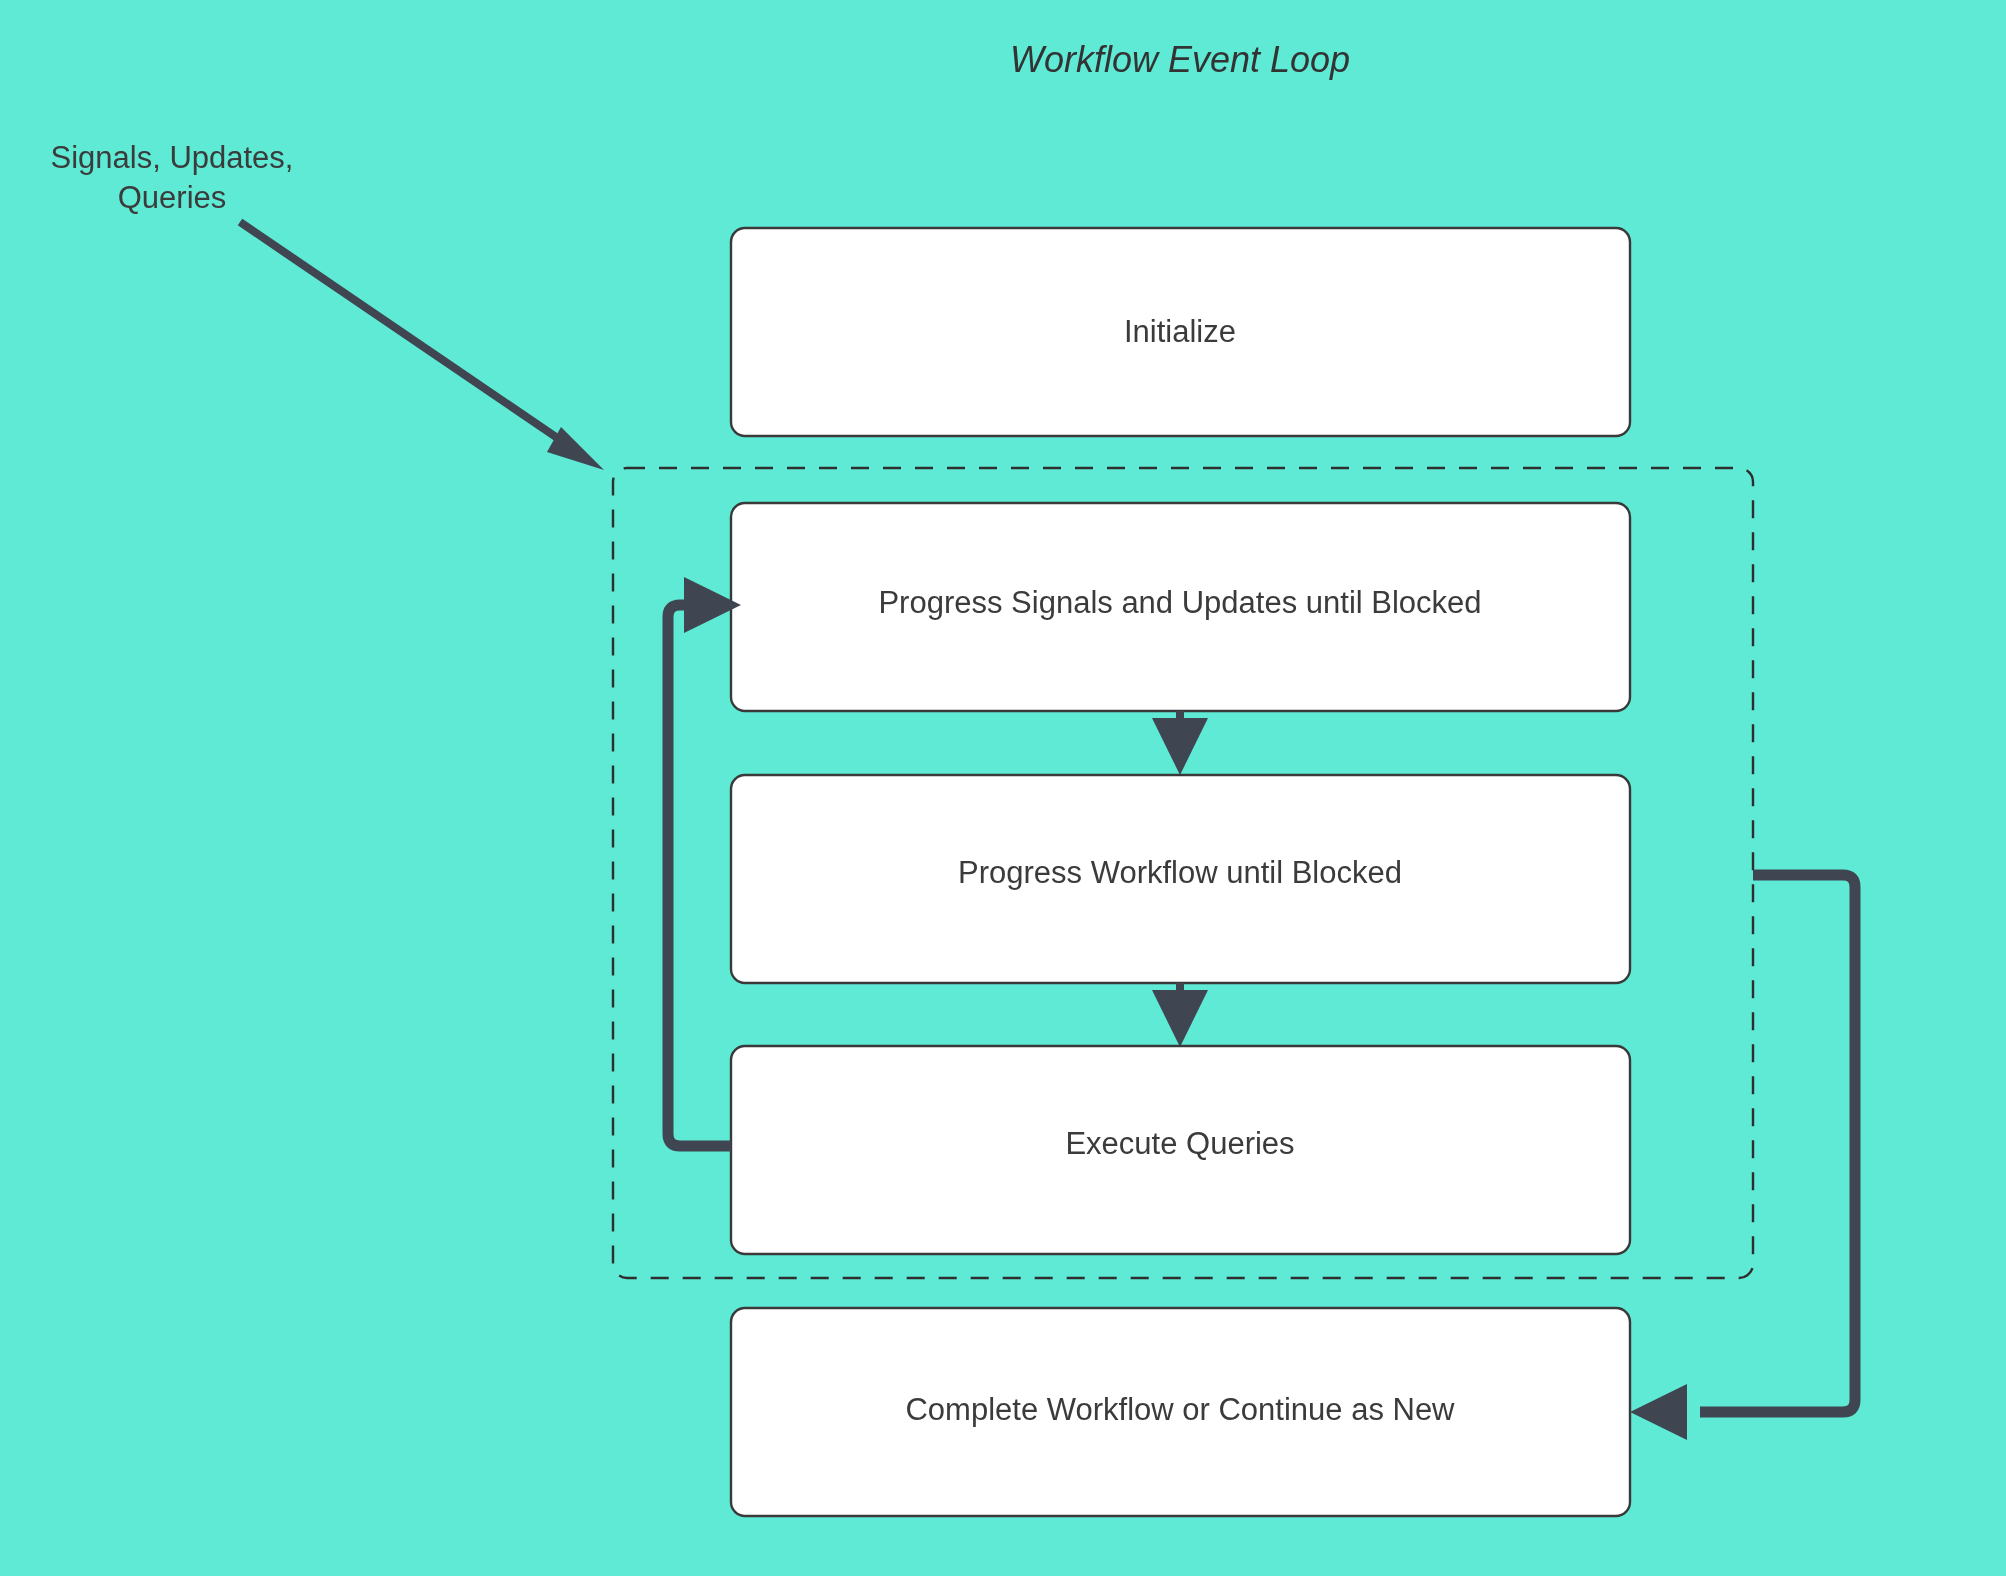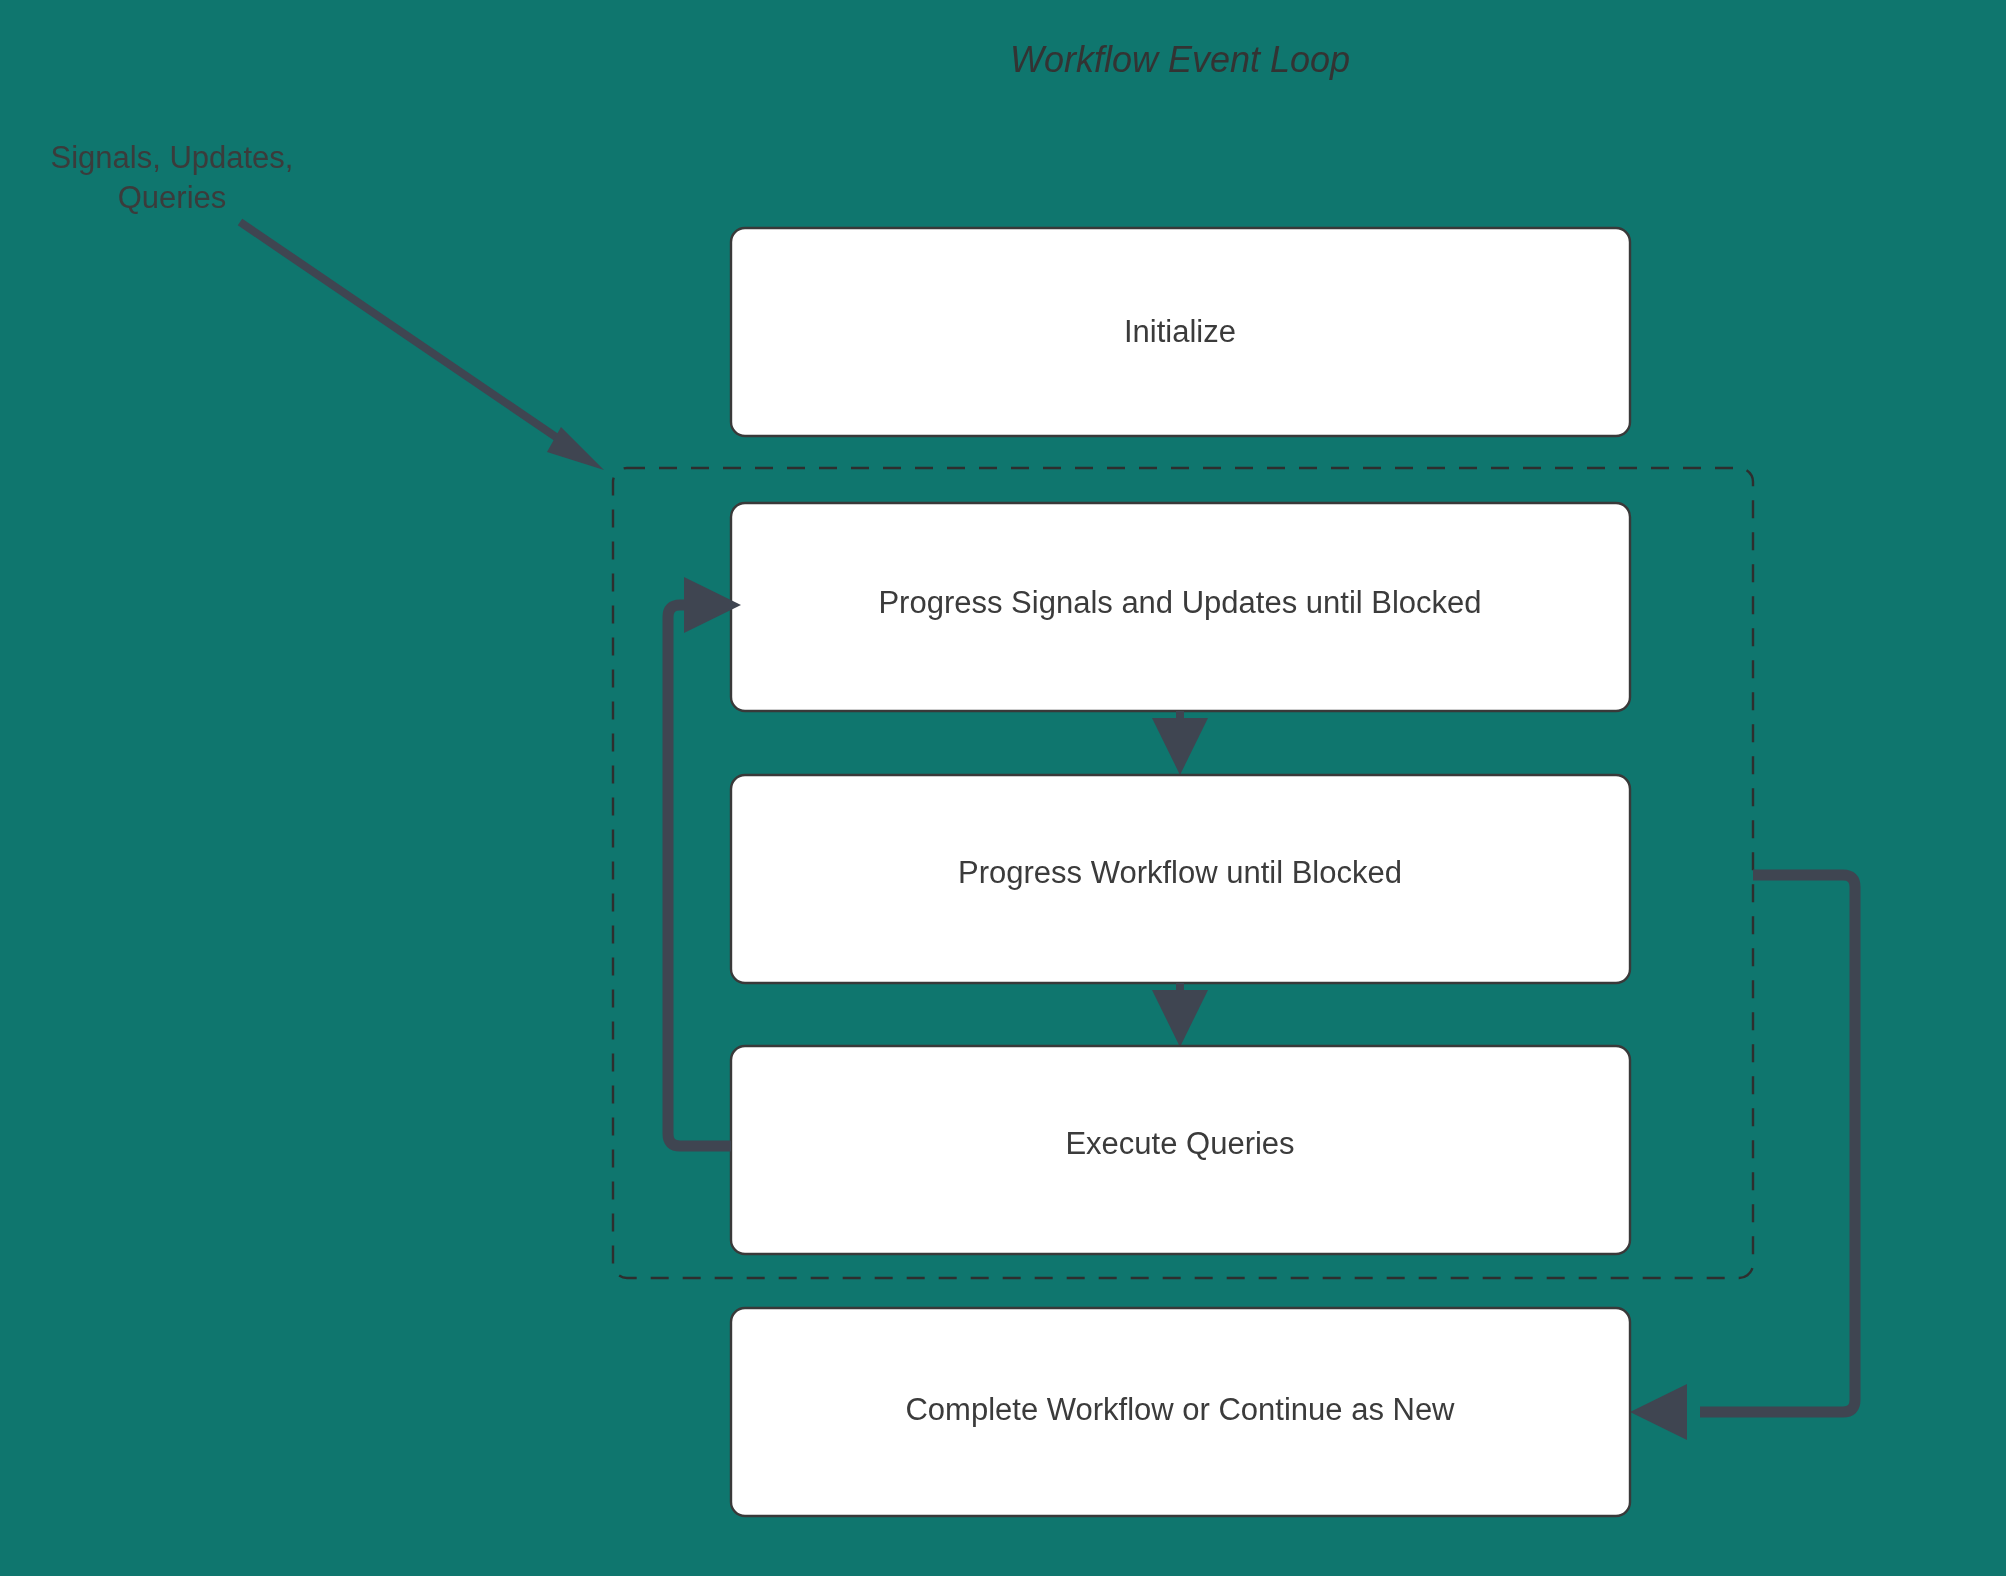--- a/index.html
+++ b/index.html
@@ -10,21 +10,21 @@
   body {
     width: 2006px;
     height: 1576px;
     font-family: "Liberation Sans", sans-serif;
     overflow: hidden;
   }
   #diagram-root {
     position: relative;
     width: 2006px;
     height: 1576px;
-    background: #0f766e;
+    background: #5eead4;
   }
   svg.canvas {
     position: absolute;
     top: 0;
     left: 0;
     width: 2006px;
     height: 1576px;
     display: block;
   }
   .node-box {

